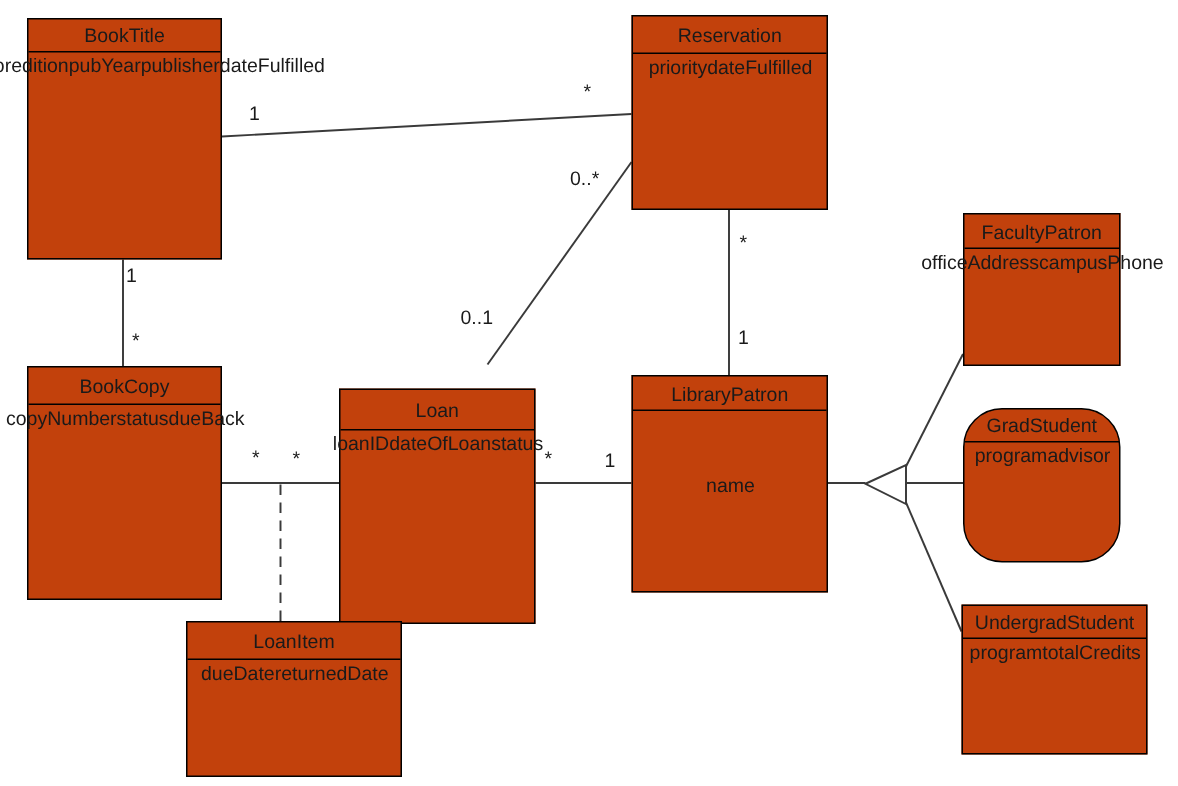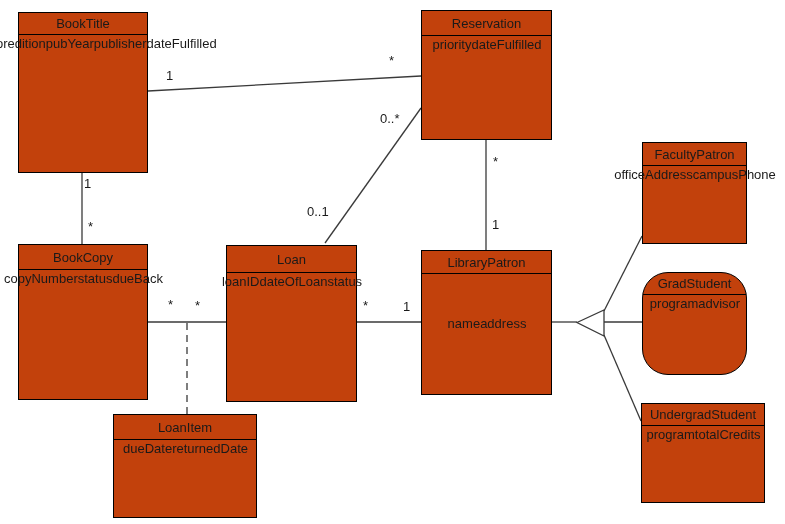--- a/index.html
+++ b/index.html
@@ -98,54 +98,53 @@
 
   <div class="uml-class" style="left:18px; top:244px; width:130px; height:156px;">
     <div class="uml-class-header" style="height:25px;">BookCopy</div>
     <div class="uml-class-attrs">
       <div class="attr">copyNumber</div>
       <div class="attr">status</div>
       <div class="attr">dueBack</div>
     </div>
   </div>
 
-  <div class="uml-class" style="left:226px; top:245px; width:131px; height:157px;">
+  <div class="uml-class" style="left:226px; top:259px; width:131px; height:157px;">
     <div class="uml-class-header" style="height:27px;">Loan</div>
     <div class="uml-class-attrs">
       <div class="attr">loanID</div>
       <div class="attr">dateOfLoan</div>
       <div class="attr">status</div>
     </div>
   </div>
 
   <div class="uml-class" style="left:421px; top:250px; width:131px; height:145px;gap:41px;">
     <div class="uml-class-header" style="height:23px;">LibraryPatron</div>
     <div class="uml-class-attrs">
       <div class="attr">name</div>
-      <div class="attr">address</div>
     </div>
   </div>
 
   <div class="uml-class" style="left:642px; top:272px; width:105px; height:103px;border-radius:26px;">
     <div class="uml-class-header" style="height:22px;">GradStudent</div>
     <div class="uml-class-attrs">
       <div class="attr">program</div>
       <div class="attr">advisor</div>
     </div>
   </div>
 
   <div class="uml-class" style="left:641px; top:403px; width:124px; height:100px;">
     <div class="uml-class-header" style="height:22px;">UndergradStudent</div>
     <div class="uml-class-attrs">
       <div class="attr">program</div>
       <div class="attr">totalCredits</div>
     </div>
   </div>
 
-  <div class="uml-class" style="left:113px; top:414px; width:144px; height:104px;">
+  <div class="uml-class" style="left:124px; top:414px; width:144px; height:104px;">
     <div class="uml-class-header" style="height:25px;">LoanItem</div>
     <div class="uml-class-attrs">
       <div class="attr">dueDate</div>
       <div class="attr">returnedDate</div>
     </div>
   </div>
 
   <span class="mult" style="left:166px; top:68px;">1</span>
   <span class="mult" style="left:389px; top:53px;">*</span>
   <span class="mult" style="left:84px;  top:176px;">1</span>

